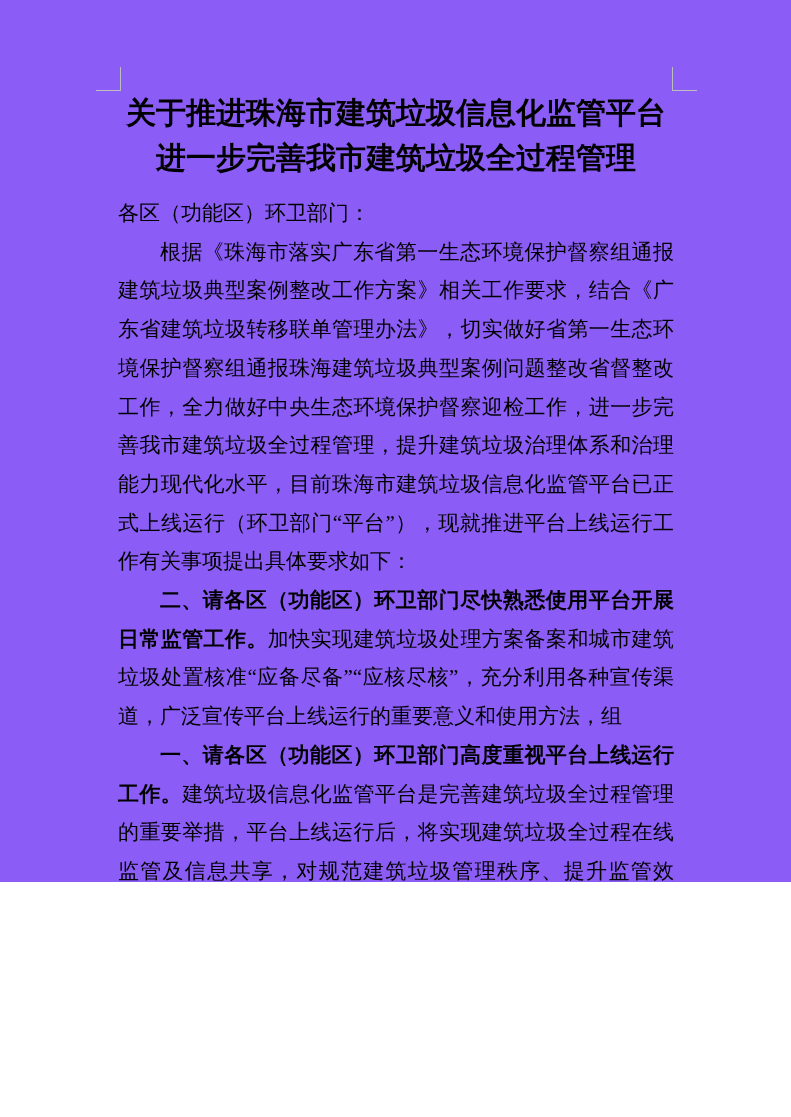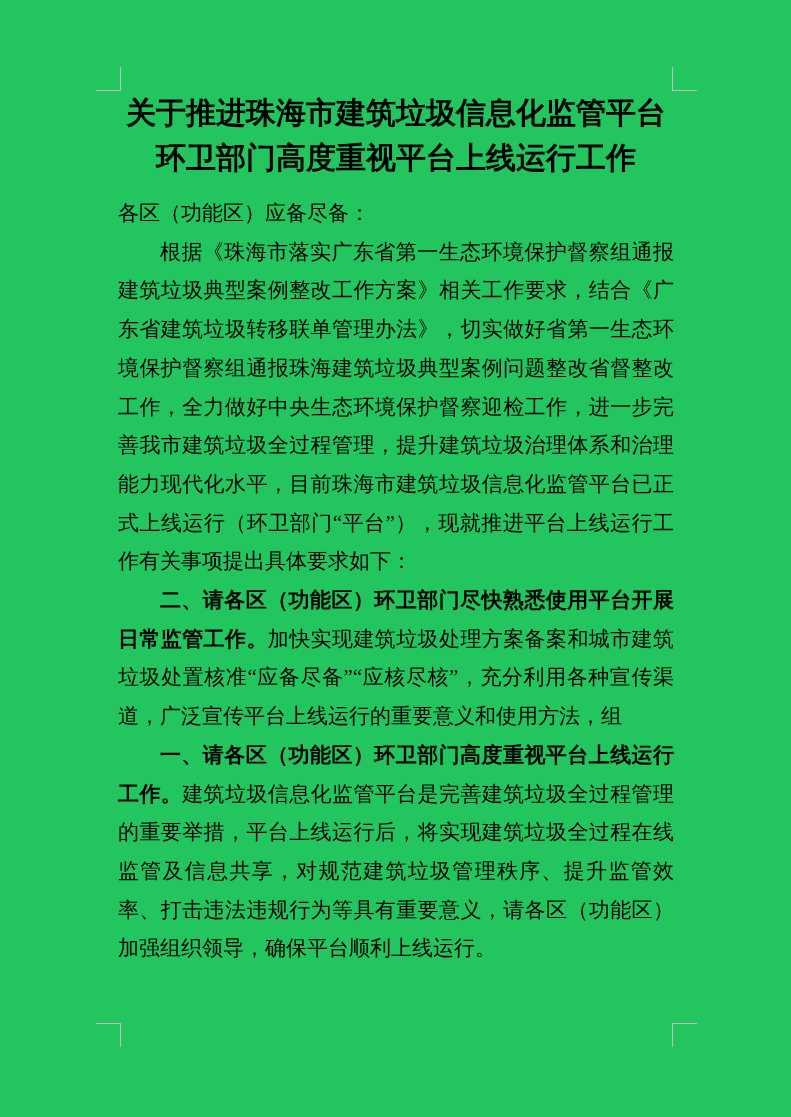--- a/index.html
+++ b/index.html
@@ -3,22 +3,22 @@
 <meta charset="utf-8">
 <style>
   html, body {
     margin: 0;
     padding: 0;
     background: #ffffff;
   }
   .page {
     position: relative;
     width: 791px;
-    height: 1117px;
-    background: #22c55e;
+    height: 882px;
+    background: #8b5cf6;
     overflow: hidden;
     color: #000000;
   }
   
   .mark {
     position: absolute;
     width: 24px;
     height: 23px;
   }
   .mark.tl { left: 96px;  top: 67px;   border-right: 1px solid #bdbdbd; border-bottom: 1px solid #bdbdbd; }
@@ -68,26 +68,26 @@
 
   <div class="mark tl"></div>
   <div class="mark tr"></div>
   <div class="mark bl"></div>
   <div class="mark br"></div>
 
   <div class="textarea">
 
     <h1 class="doc-title">
       <span class="tline">关于推进珠海市建筑垃圾信息化监管平台</span>
-      <span class="tline">环卫部门高度重视平台上线运行工作</span>
+      <span class="tline">进一步完善我市建筑垃圾全过程管理</span>
     </h1>
 
     <div class="doc-body">
 
-      <p class="para salutation">各区（功能区）应备尽备：</p>
+      <p class="para salutation">各区（功能区）环卫部门：</p>
 
       <p class="para indent"><span>根据《珠海市落实广东省第一生态环境保护督察组通报建筑垃圾典型案例整改工作方案》相关工作要求，结合《广东省建筑垃圾转移联单管理办法》，切实做好省第一生态环境保护督察组通报珠海建筑垃圾典型案例问题整改省督整改工作，全力做好中央生态环境保护督察迎检工作，进一步完善我市建筑垃圾全过程管理，提升建筑垃圾治理体系和治理能力现代化水平，目前珠海市建筑垃圾信息化监管平台已正式上线运行（环卫部门“平台”），现就推进平台上线运行工作有关事项提出具体要求如下：</span></p>
 
       <p class="para indent"><b class="lead">二、请各区（功能区）环卫部门尽快熟悉使用平台开展日常监管工作。</b><span>加快实现建筑垃圾处理方案备案和城市建筑垃圾处置核准“应备尽备”“应核尽核”，充分利用各种宣传渠道，广泛宣传平台上线运行的重要意义和使用方法，组</span></p>
 
       <p class="para indent"><b class="lead">一、请各区（功能区）环卫部门高度重视平台上线运行工作。</b><span>建筑垃圾信息化监管平台是完善建筑垃圾全过程管理的重要举措，平台上线运行后，将实现建筑垃圾全过程在线监管及信息共享，对规范建筑垃圾管理秩序、提升监管效率、打击违法违规行为等具有重要意义，请各区（功能区）加强组织领导，确保平台顺利上线运行。</span></p>
 
     </div>
   </div>
 </div>

